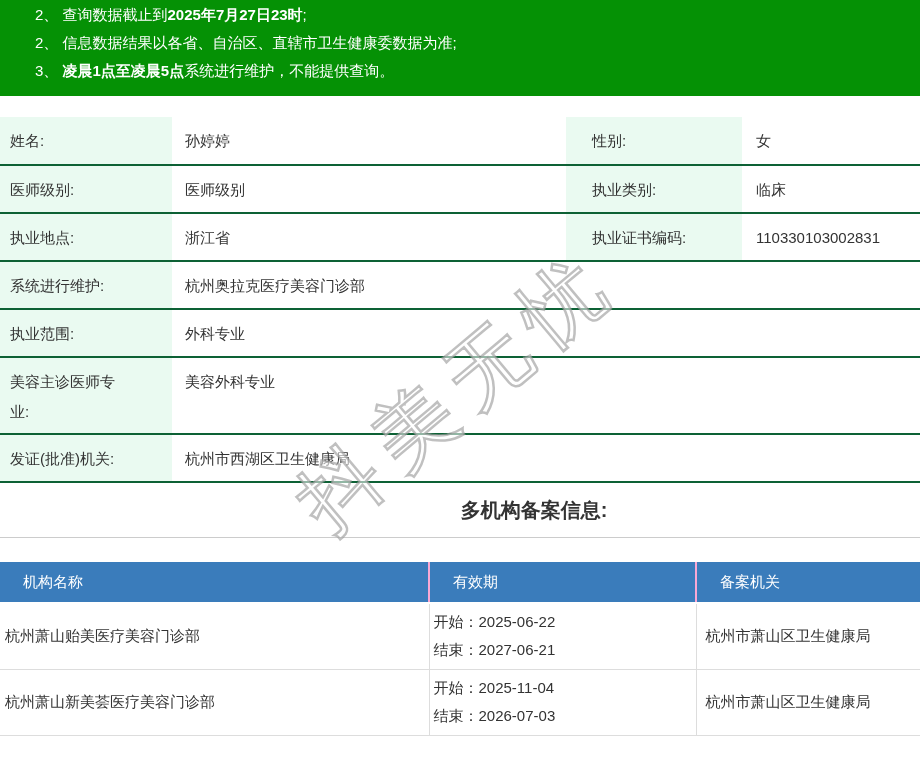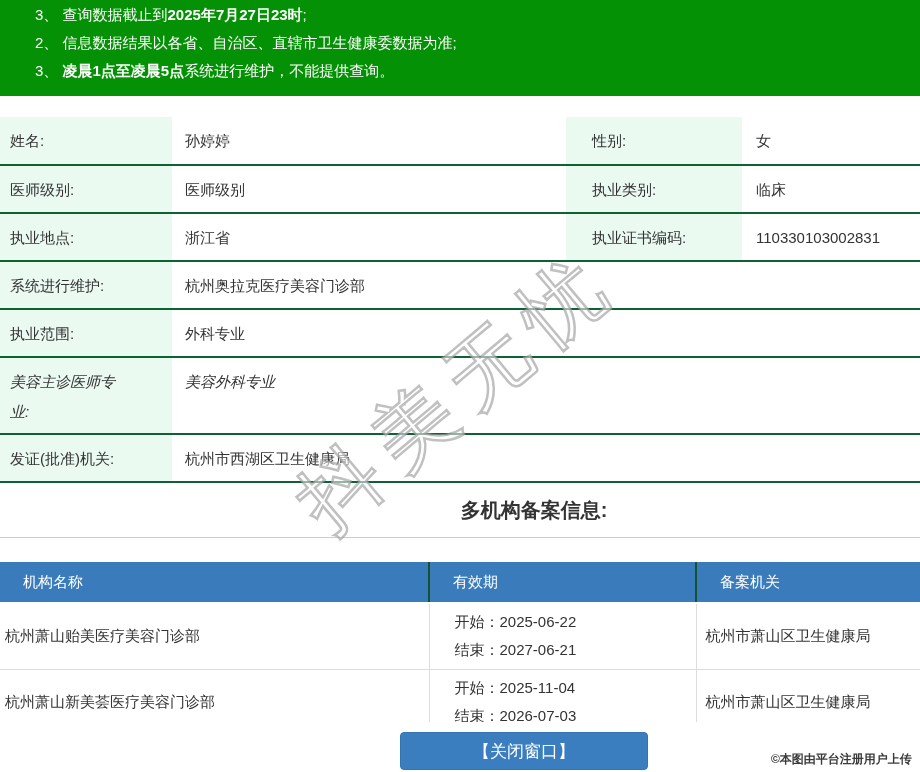--- a/index.html
+++ b/index.html
@@ -12,44 +12,44 @@
   .notice { background: #059105; height: 96px; box-sizing: border-box;
     padding: 1px 0 0 35px; color: #fff; font-size: 15px; line-height: 28px; }
   .notice b { font-weight: bold; }
 
   
   .info-table { width: 1068px; border-collapse: collapse; margin-top: 21px;
     table-layout: fixed; }
   .info-table tr { border-bottom: 2px solid #0d6135; }
   .info-table td { height: 48px; box-sizing: border-box; vertical-align: top;
     padding-top: 9px; font-size: 15px; color: #333; line-height: 30px; }
-  .info-table tr.tall td { height: 77px; font-style: italic; }
+  .info-table tr.tall td { height: 77px; }
   td.lab1 { width: 172px; background: #eafaf1; padding-left: 10px; padding-right: 47px; margin-left: 36px; }
   td.val1 { width: 394px; padding-left: 13px; }
   td.lab2 { width: 176px; background: #eafaf1; padding-left: 26px; }
   td.val2 { width: 372px; padding-left: 14px; }
 
   
   .section-heading { width: 1068px; text-align: center; margin-top: 14px;
     font-size: 20px; font-weight: bold; color: #333; }
   .divider { width: 1068px; border-bottom: 1px solid #ccc; margin-top: 13px; }
   .filing-table { width: 1068px; border-collapse: collapse; margin-top: 24px;
     table-layout: fixed; }
   .filing-table th { background: #3a7cbb; color: #fff; font-weight: normal;
     font-size: 15px; text-align: left; height: 41px; box-sizing: border-box;
     padding-left: 23px; border-bottom: 2px solid #fff; }
-  .filing-table th + th { border-left: 2px solid #14532d; }
+  .filing-table th + th { border-left: 2px solid #f9a8d4; }
   .filing-table td { height: 66px; box-sizing: border-box; vertical-align: middle;
     font-size: 15px; color: #333; border-bottom: 1px solid #ddd; }
   .filing-table td + td { border-left: 1px solid #ddd; }
   th.c-org, td.c-org { width: 429px; }
   th.c-period, td.c-period { width: 267px; }
   th.c-auth, td.c-auth { width: 372px; }
   td.c-org { padding-left: 5px; }
-  td.c-period { padding-left: 25px; line-height: 28px; margin-left: 35px; }
+  td.c-period { padding-left: 4px; line-height: 28px; margin-left: 35px; }
   td.c-auth { padding-left: 9px; }
 
   
   .watermark { position: absolute; left: 458px; top: 392px; z-index: 5;
     transform: translate(-50%, -50%) rotate(-40deg);
     font-size: 80px; letter-spacing: 16px; white-space: nowrap;
     color: rgba(255,255,255,0.55); -webkit-text-stroke: 2.5px rgba(158,158,158,0.65);
     pointer-events: none; }
 
   
@@ -63,21 +63,21 @@
     font-weight: bold; color: #3a3a3a; white-space: nowrap;
     text-shadow: -1px -1px 0 #fff, 1px -1px 0 #fff, -1px 1px 0 #fff, 1px 1px 0 #fff; }
 </style>
 </head>
 <body>
 
 <div class="page">
   <div class="content">
 
     <div class="notice">
-      <div><span>3、 查询数据截止到</span><b>2025年7月27日23时</b><span>;</span></div>
+      <div><span>2、 查询数据截止到</span><b>2025年7月27日23时</b><span>;</span></div>
       <div><span>2、 信息数据结果以各省、自治区、直辖市卫生健康委数据为准;</span><b></b><span></span></div>
       <div><span>3、 </span><b>凌晨1点至凌晨5点</b><span>系统进行维护，不能提供查询。</span></div>
     </div>
 
     <table class="info-table">
       <tbody>
           <tr>
         <td class="lab1">姓名:</td>
         <td class="val1">孙婷婷</td>
         <td class="lab2">性别:</td>
@@ -142,17 +142,13 @@
           </td>
           <td class="c-auth">杭州市萧山区卫生健康局</td>
         </tr>
       </tbody>
     </table>
 
   </div>
 
   <div class="watermark">抖美无忧</div>
 
-  <div class="footer">
-    <button class="close-btn">【关闭窗口】</button>
-    <div class="copyright">©本图由平台注册用户上传</div>
-  </div>
 </div>
 
 </body></html>

